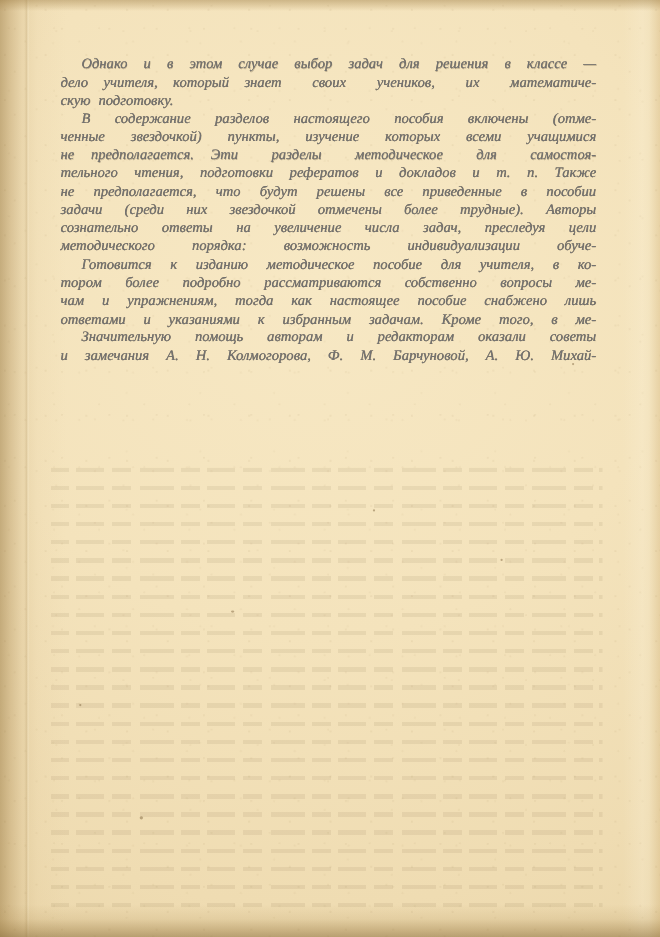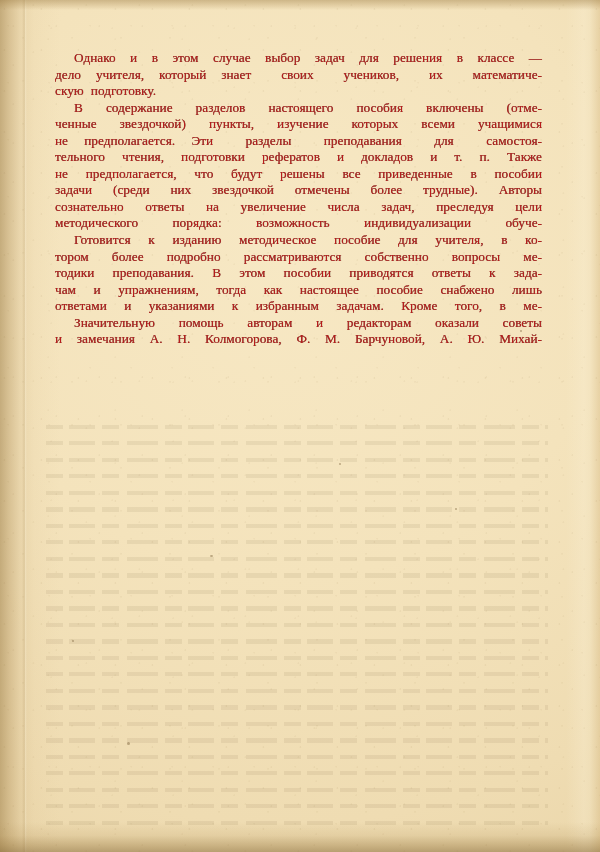--- a/index.html
+++ b/index.html
@@ -154,31 +154,32 @@
   
   .textblock {
     position: absolute;
     left: 55px;
     top: 50px;
     width: 487px;
   }
 
   .para {
     margin: 0;
-    color: #b91c1c;
+    color: #737373;
     font-size: 13.2px;
     line-height: 16.55px;
     text-align: justify;
     letter-spacing: 0.05px;
     word-spacing: 0.2px;
     text-rendering: optimizeLegibility;
     
     text-shadow:
       0 0 0.55px rgba(43,35,25,0.55),
       0.35px 0.2px 0.5px rgba(60,48,30,0.30);
+    font-style: italic;
   }
 
   
   .line {
     display: block;
     white-space: pre;
   }
   
   .line.j {
     text-align: justify;
@@ -224,32 +225,31 @@
 
     <p class="para">
       <span class="line j w1"><span class="indent"></span><span>Однако и в этом случае выбор задач для решения в классе —</span></span>
       <span class="line j w2"><span>дело учителя, который знает  своих  учеников,  их  математиче-</span></span>
       <span class="line last w3"><span>скую  подготовку.</span></span>
     </p>
 
     <p class="para">
       <span class="line j w2"><span class="indent"></span><span>В содержание разделов настоящего пособия включены (отме-</span></span>
       <span class="line j w1"><span>ченные звездочкой) пункты, изучение которых всеми учащимися</span></span>
-      <span class="line j w4"><span>не предполагается. Эти  разделы  преподавания  для  самостоя-</span></span>
+      <span class="line j w4"><span>не предполагается. Эти  разделы  методическое  для  самостоя-</span></span>
       <span class="line j w3"><span>тельного чтения, подготовки рефератов и докладов и т. п. Также</span></span>
       <span class="line j w2"><span>не предполагается, что будут решены все приведенные в пособии</span></span>
       <span class="line j w1"><span>задачи (среди них звездочкой отмечены более трудные). Авторы</span></span>
       <span class="line j w4"><span>сознательно ответы на увеличение числа задач, преследуя цели</span></span>
       <span class="line j w3"><span>методического порядка: возможность индивидуализации обуче-</span></span>
     </p>
 
     <p class="para">
       <span class="line j w1"><span class="indent"></span><span>Готовится к изданию методическое пособие для учителя, в ко-</span></span>
       <span class="line j w3"><span>тором более подробно рассматриваются собственно вопросы ме-</span></span>
-      <span class="line j w2"><span>тодики преподавания. В этом пособии приводятся ответы к зада-</span></span>
       <span class="line j w4"><span>чам и упражнениям, тогда как настоящее пособие снабжено лишь</span></span>
       <span class="line j w1"><span>ответами и указаниями к избранным задачам. Кроме того, в ме-</span></span>
     </p>
 
     <p class="para">
       <span class="line j w2"><span class="indent"></span><span>Значительную помощь авторам и редакторам оказали советы</span></span>
       <span class="line j w1"><span>и замечания А. Н. Колмогорова, Ф. М. Барчуновой, А. Ю. Михай-</span></span>
     </p>
 
   </div>

